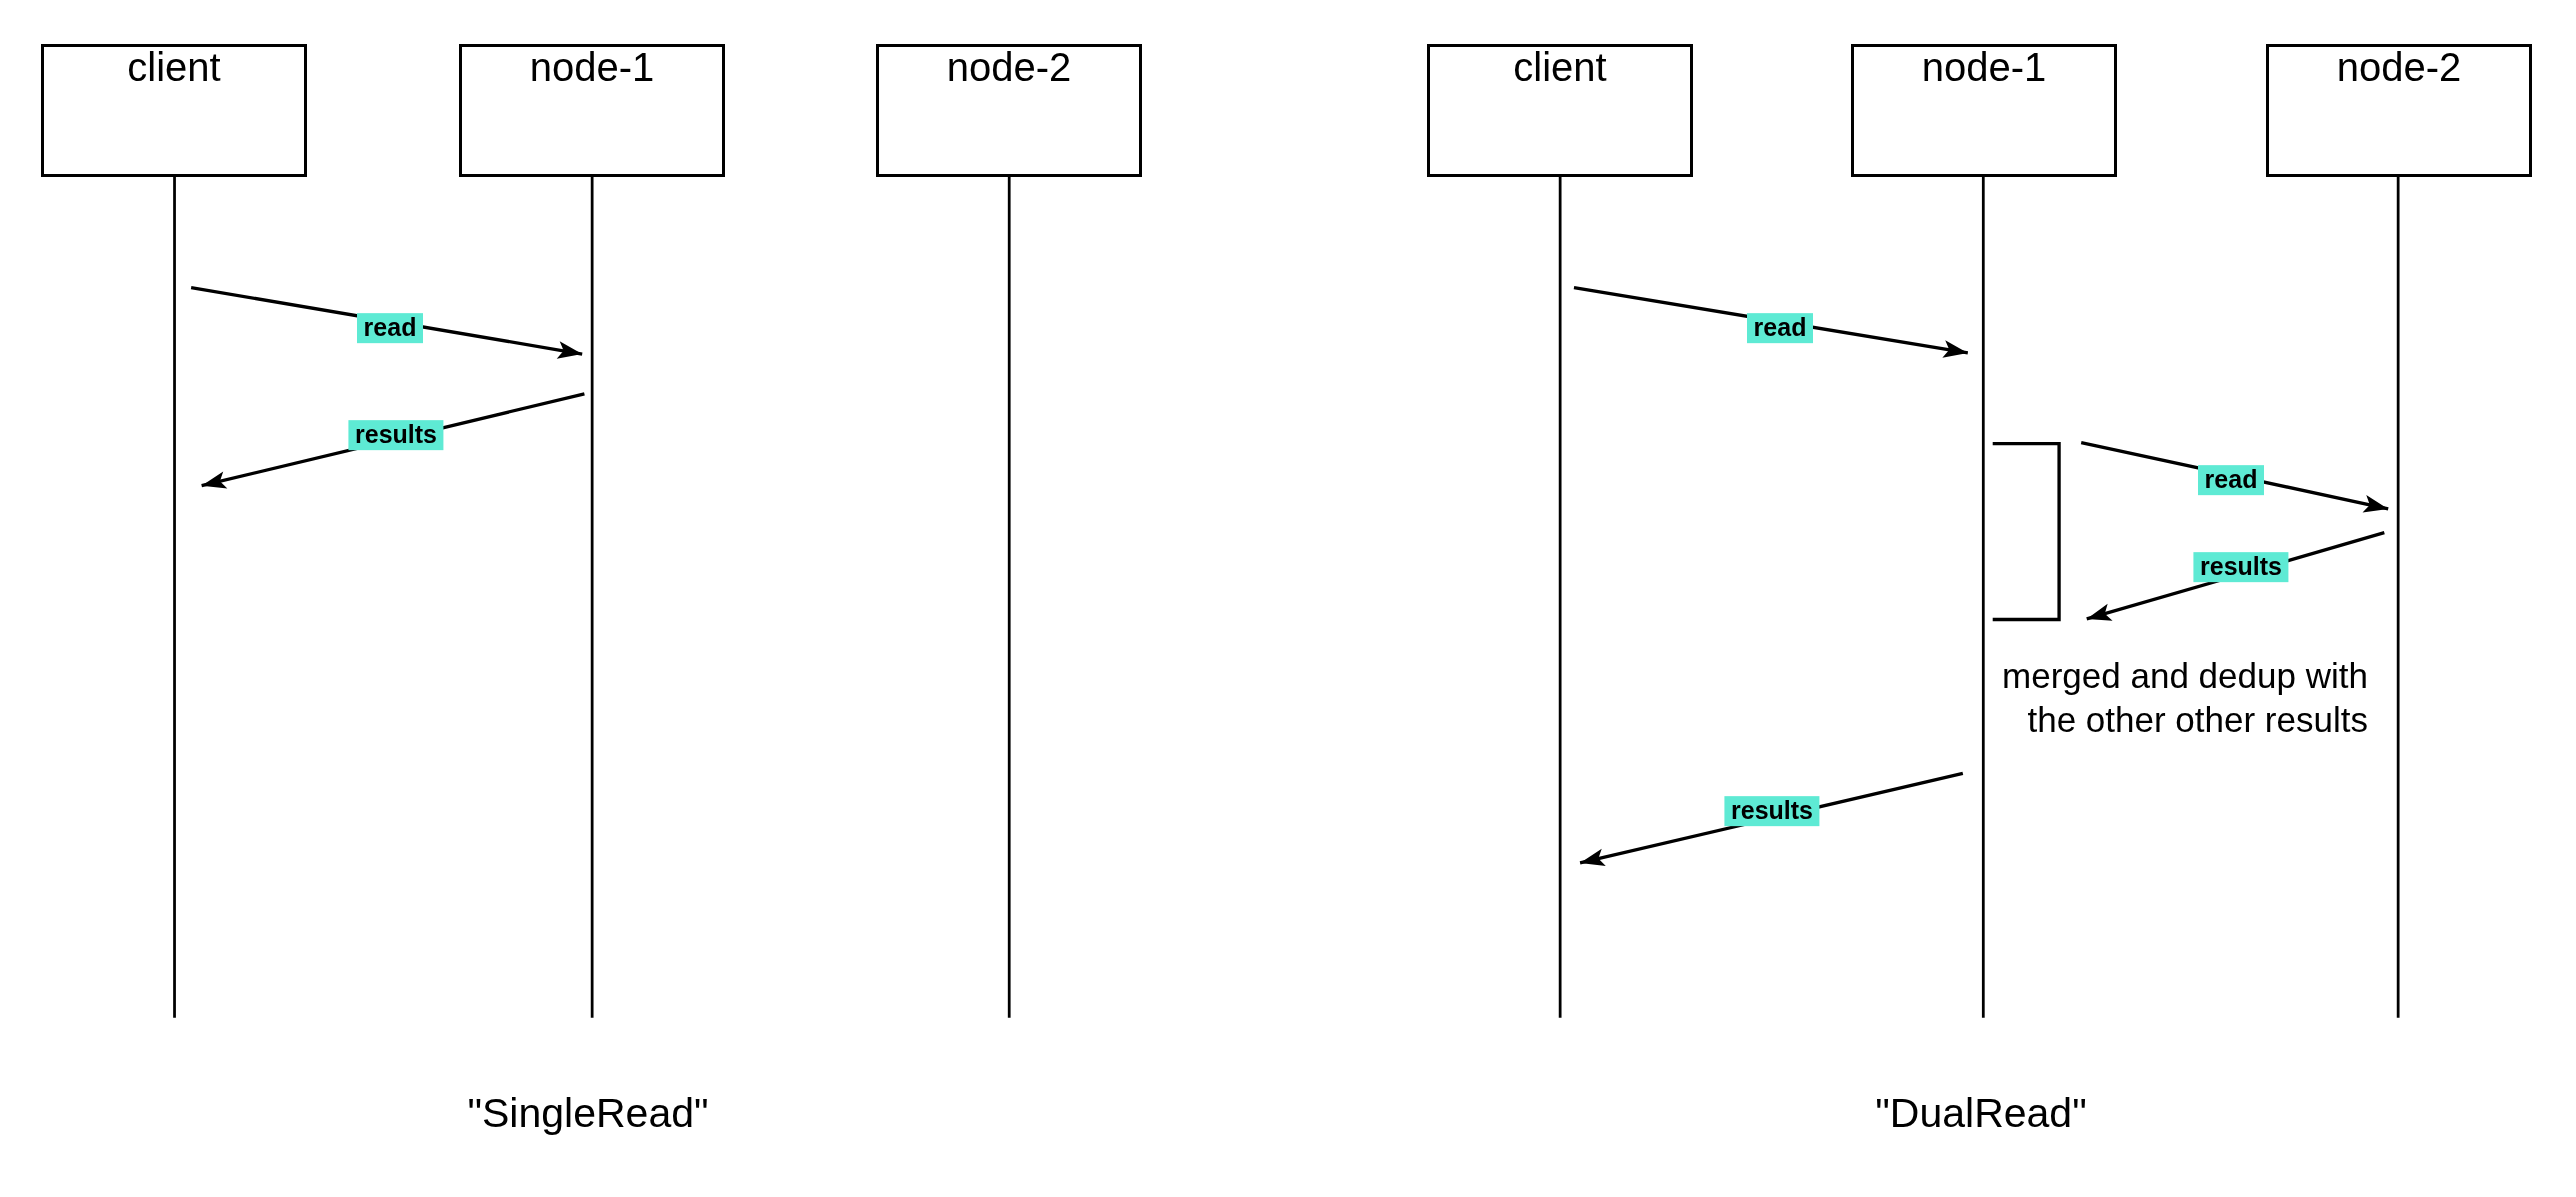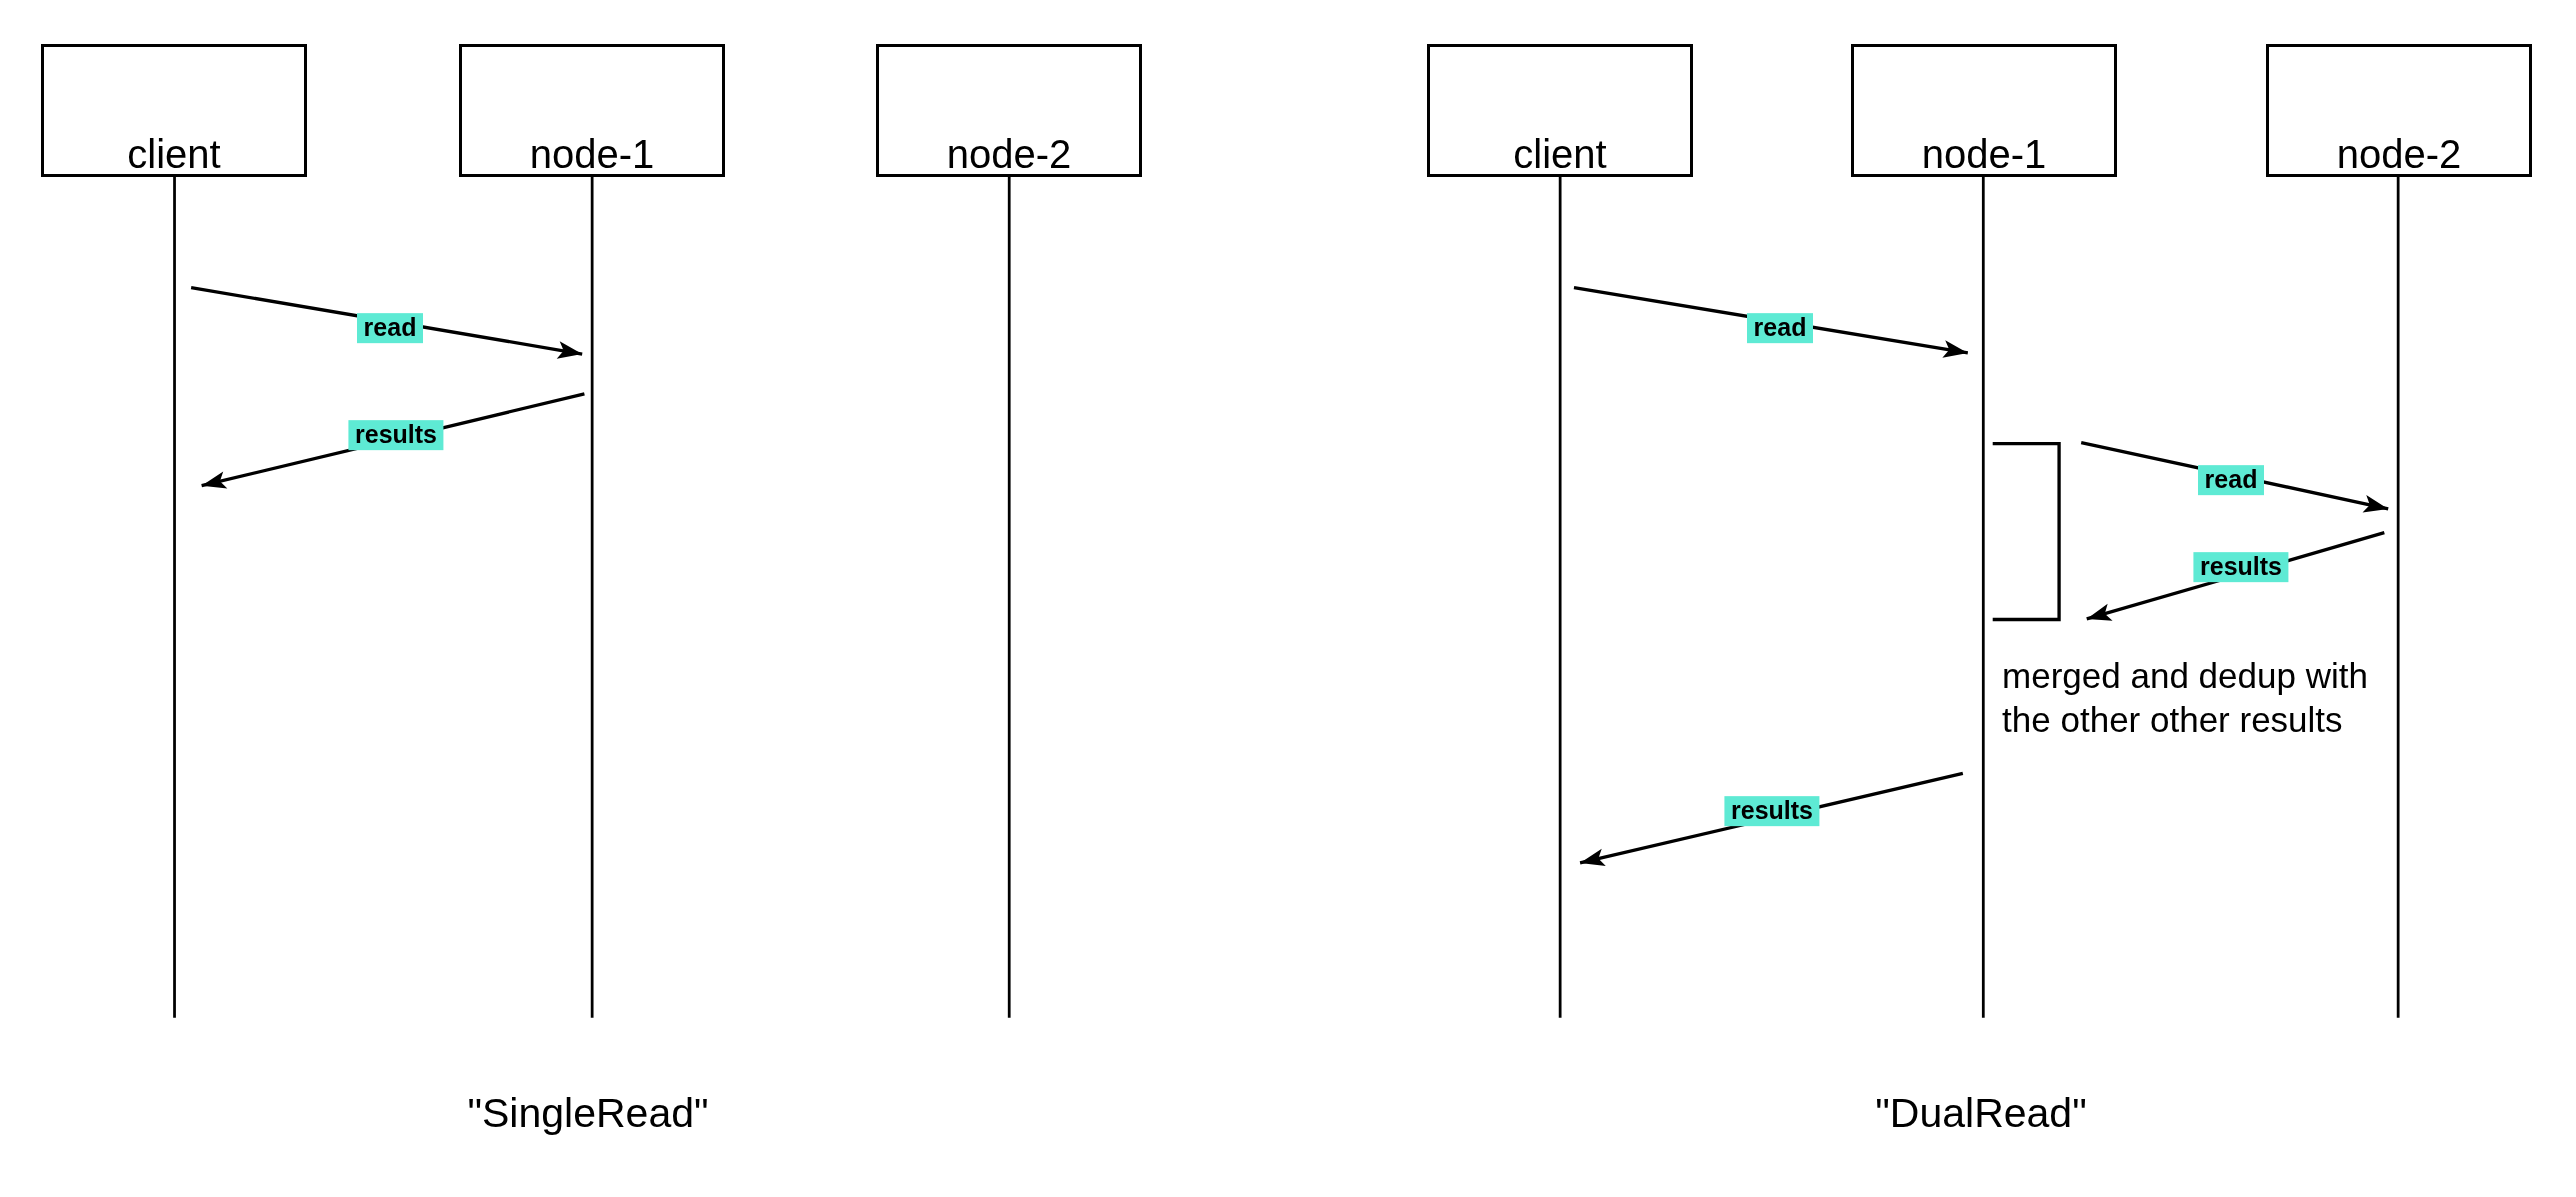--- a/index.html
+++ b/index.html
@@ -19,21 +19,21 @@
     position: absolute;
     left: 0;
     top: 0;
   }
   .actor-box {
     position: absolute;
     box-sizing: border-box;
     border: 3.3px solid #000000;
     background: #ffffff;
     display: flex;
-    align-items: flex-end;
+    align-items: flex-start;
     justify-content: center;
   }
   .actor-box span {
     font-size: 40px;
     line-height: 1;
     white-space: nowrap;
   }
   .msg-label {
     position: absolute;
     transform: translate(-50%, -50%);
@@ -42,21 +42,21 @@
     font-size: 25px;
     line-height: 1.1;
     white-space: nowrap;
     font-weight: bold;
   }
   .note {
     position: absolute;
     transform: translate(-50%, -50%);
     font-size: 35px;
     line-height: 44px;
-    text-align: left;
+    text-align: right;
     white-space: nowrap;
   }
   .caption {
     position: absolute;
     transform: translate(-50%, -50%);
     font-size: 41px;
     line-height: 1.1;
     white-space: nowrap;
   }
 </style>

